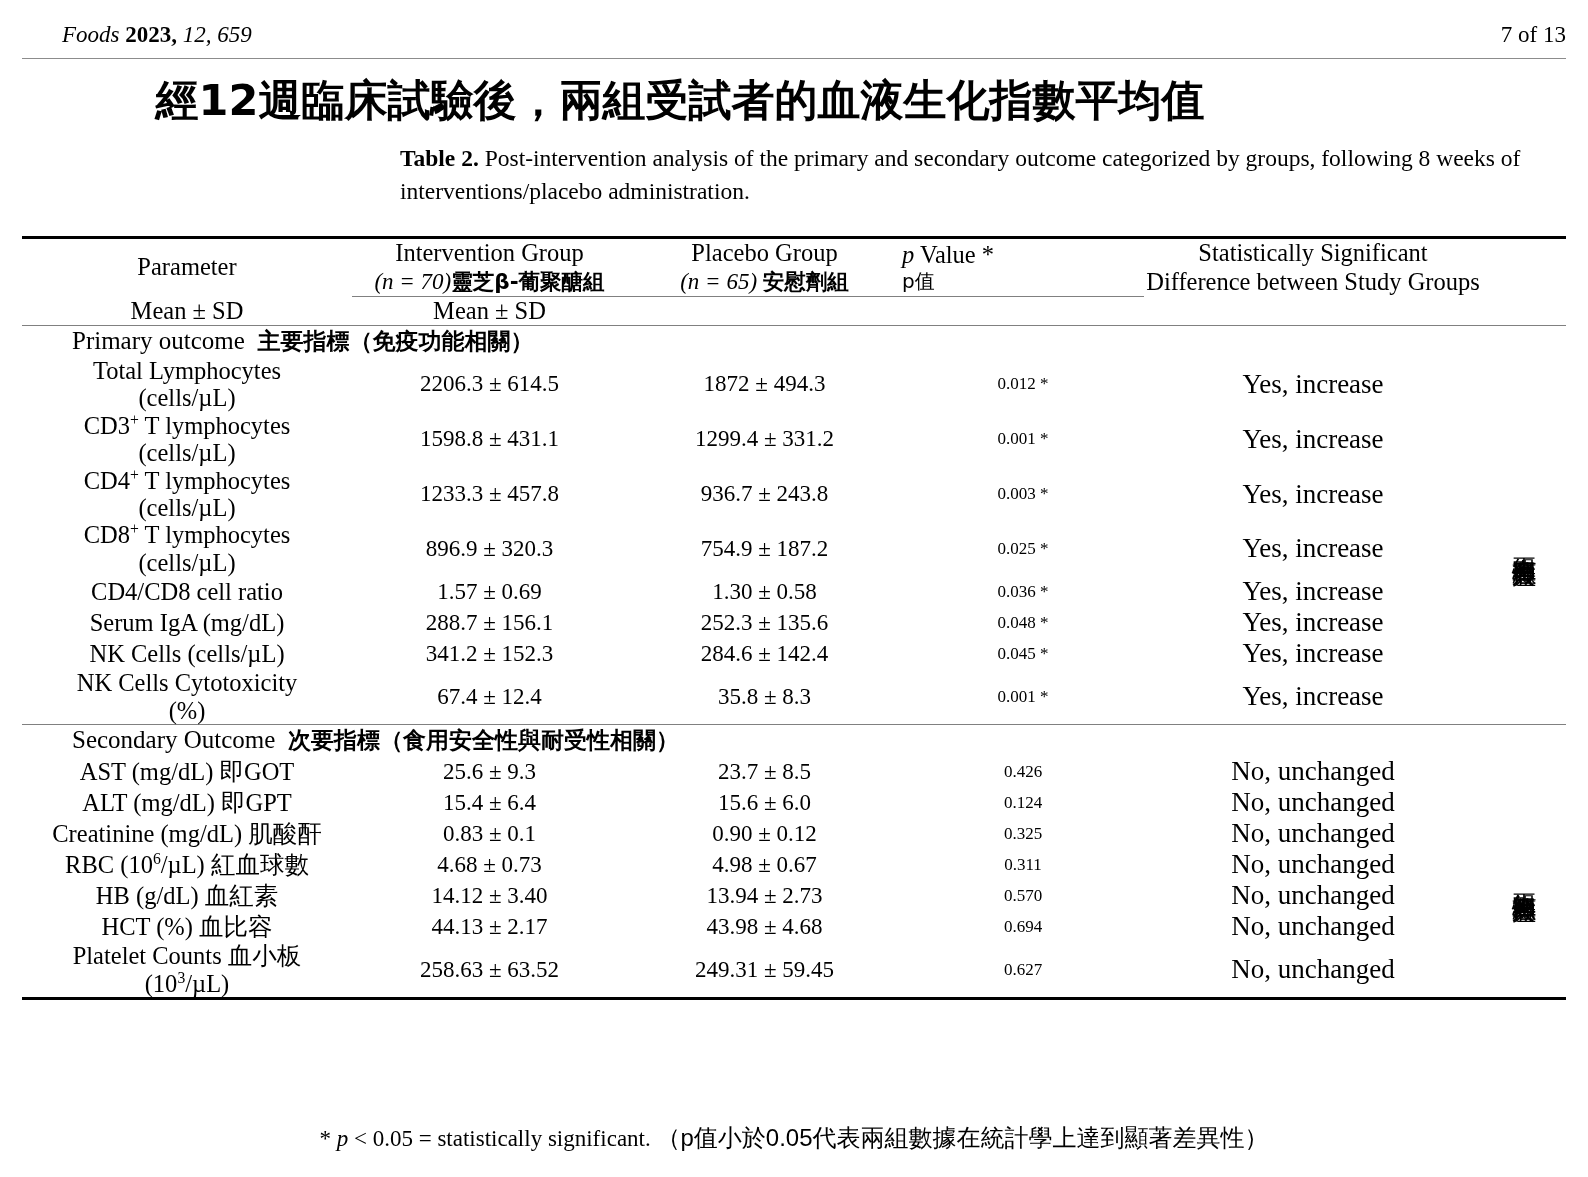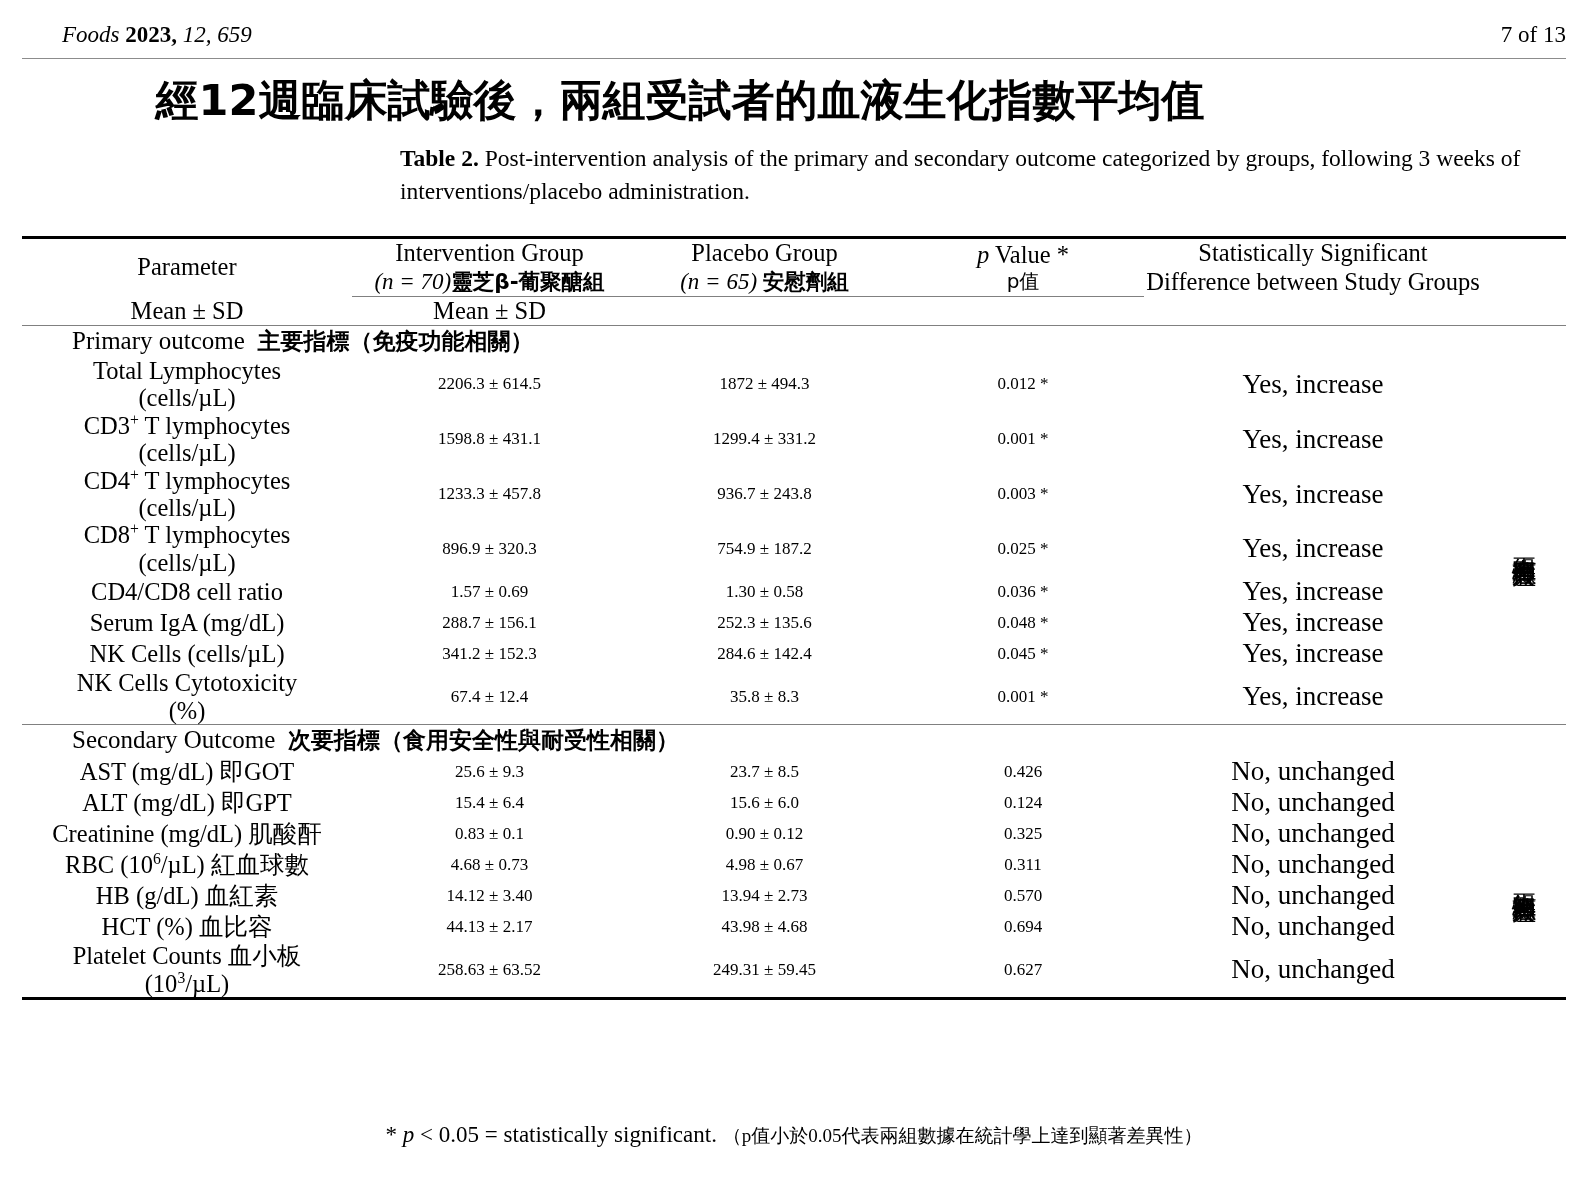--- a/index.html
+++ b/index.html
@@ -93,21 +93,20 @@
     font-size: 23px;
     display: block;
   }
   .hdr-cell .ital { font-style: italic; }
   .hdr-cjk {
     font-family: "DejaVu Sans", "Liberation Sans", sans-serif;
     font-weight: bold;
     font-size: 21.5px;
   }
   .hdr-pval {
-    text-align: center;
     font-weight: bold;
     font-size: 24.5px;
     line-height: 1.1;
     padding: 12px 4px 10px 4px;
   }
   .hdr-pval .pcjk {
     display: block;
     font-family: "DejaVu Sans", "Liberation Sans", sans-serif;
     font-weight: normal;
     font-size: 20px;
@@ -138,21 +137,21 @@
 
   .param {
     text-align: center;
     font-size: 24.5px;
     line-height: 1.12;
     padding: 3px 6px;
   }
   .param .unit { display: block; }
   .val {
     text-align: center;
-    font-size: 17px;
+    font-size: 23px;
     padding: 3px 4px;
     white-space: nowrap;
   }
   .pval {
     text-align: center;
     font-size: 17px;
     padding: 3px 4px;
     white-space: nowrap;
   }
   .sig {
@@ -179,22 +178,22 @@
 
   sup { font-size: 0.64em; vertical-align: super; line-height: 0; }
 
   .footnote {
     position: absolute;
     top: 1122px; left: 22px; width: 1544px;
     text-align: center;
     font-size: 23px;
   }
   .footnote .cjk {
-    font-family: Liberation Serif, serif;
-    font-size: 19px;
+    font-family: Liberation Sans, sans-serif;
+    font-size: 24px;
   }
   .footnote .it { font-style: italic; }
 </style>
 </head>
 <body>
 
 <div class="runhead">
   <div class="runhead-left">
     <span>Foods</span>
     <span class="b">2023</span><span class="b">,</span>
@@ -202,21 +201,21 @@
     <span class="it">659</span>
   </div>
   <div class="runhead-right">7 of 13</div>
 </div>
 <div class="runhead-rule"></div>
 
 <div class="cjk-title">經12週臨床試驗後，兩組受試者的血液生化指數平均值</div>
 
 <div class="caption">
   <span class="lbl">Table 2.</span>
-  <span>Post-intervention analysis of the primary and secondary outcome categorized by groups, following 3 weeks of interventions/placebo administration.</span>
+  <span>Post-intervention analysis of the primary and secondary outcome categorized by groups, following 8 weeks of interventions/placebo administration.</span>
 </div>
 
 <div class="table-wrap">
   <table class="maintable">
     <colgroup>
       <col style="width:330px">
       <col style="width:275px">
       <col style="width:275px">
       <col style="width:242px">
       <col style="width:338px">

